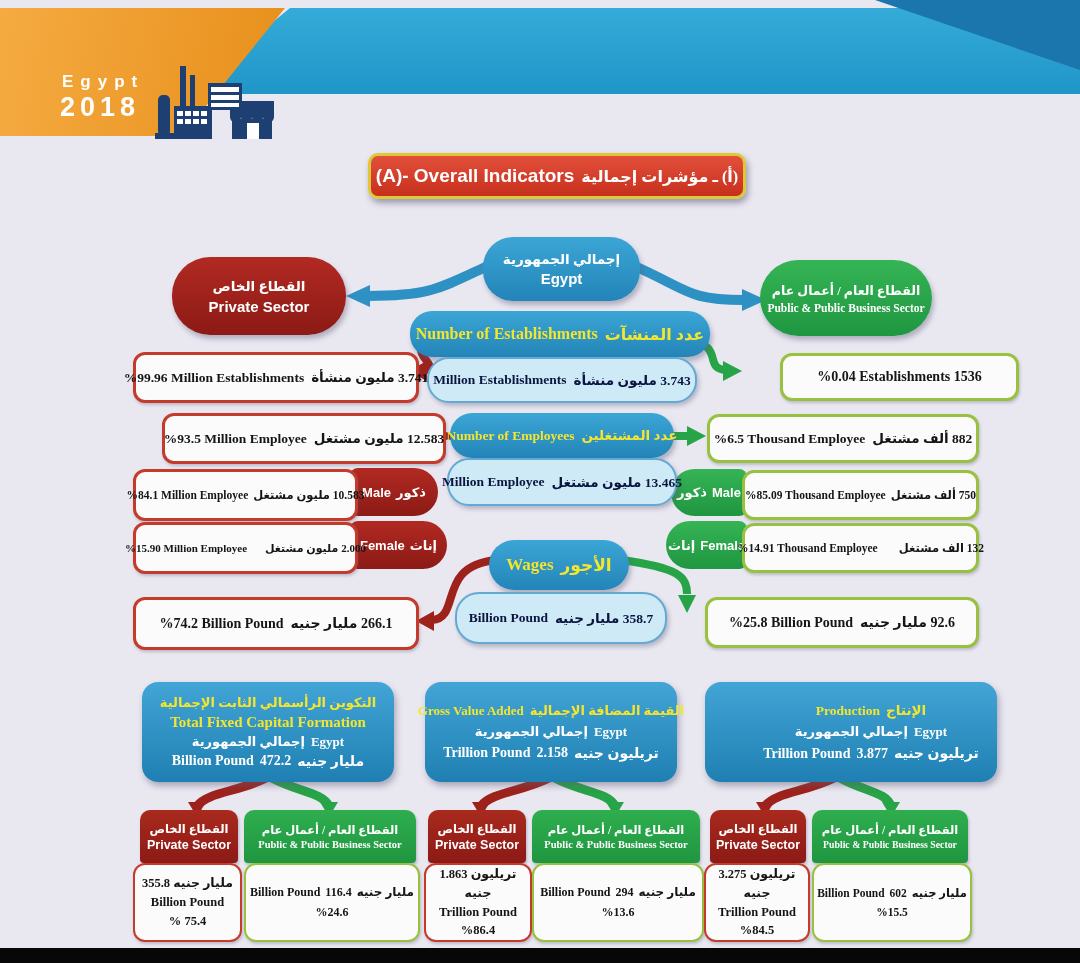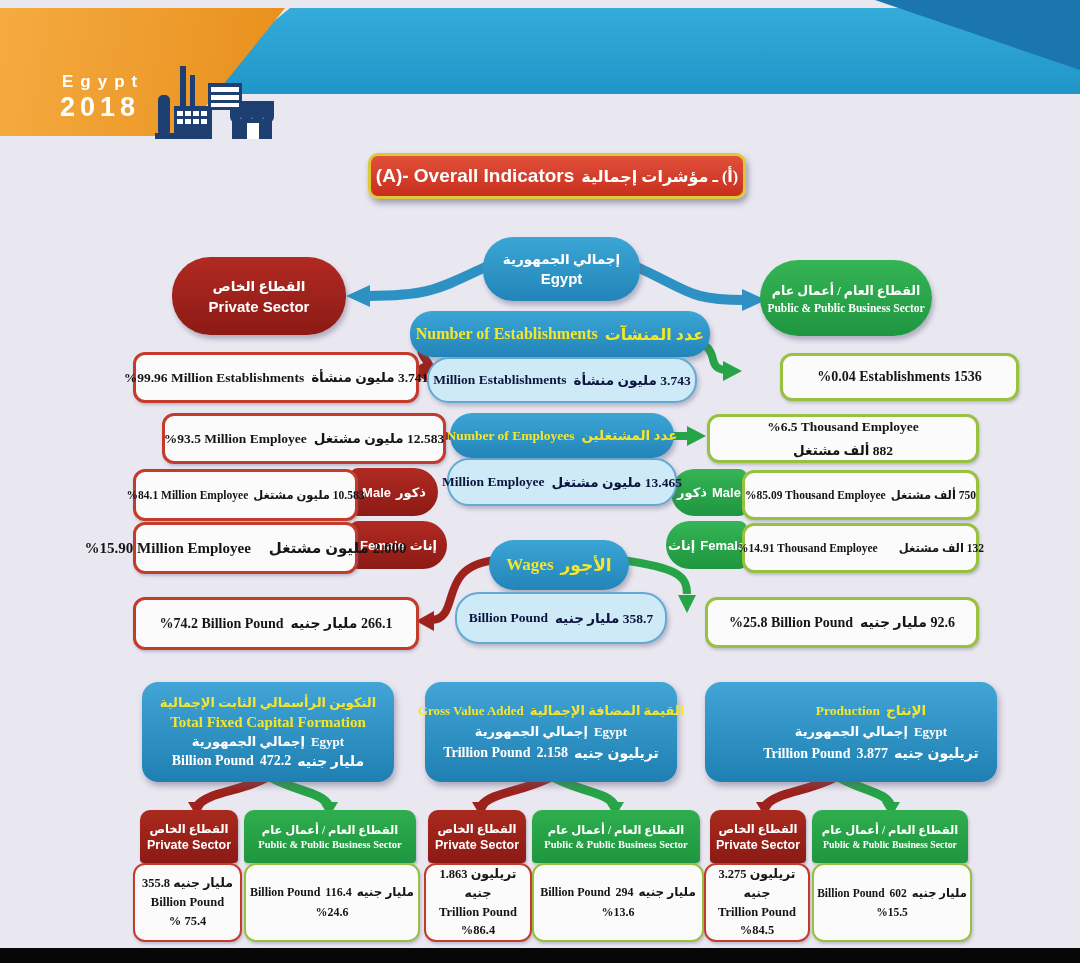--- a/index.html
+++ b/index.html
@@ -172,38 +172,38 @@
     <span dir="rtl">عدد المشتغلين</span>
   </div>
   <div class="abs subpill flexc z2" style="left:447px;top:458px;width:226px;height:44px;border-radius:22px;font-size:13.5px;">
     <span>Million Employee</span>
     <span dir="rtl">13.465 مليون مشتغل</span>
   </div>
   <div class="abs statbox rb flexc z2" style="left:133px;top:413px;width:278px;height:45px;font-size:13.5px;margin-left:29px;">
     <span>%93.5  Million Employee</span>
     <span dir="rtl">12.583 مليون مشتغل</span>
   </div>
-  <div class="abs statbox gb flexc z2" style="left:707px;top:414px;width:266px;height:43px;font-size:13.5px;flex-direction:column;">
+  <div class="abs statbox gb flexc z2" style="left:707px;top:414px;width:266px;height:43px;font-size:13.5px;">
     <span>%6.5  Thousand Employee</span>
     <span dir="rtl">882 ألف مشتغل</span>
   </div>
 
   <div class="abs mfpill mfpill-l red-node flexc" style="left:350px;top:468px;width:88px;height:48px;gap:5px;">
     <span>Male</span>
     <span dir="rtl">ذكور</span>
   </div>
   <div class="abs statbox rb flexc z2" style="left:133px;top:469px;width:219px;height:46px;font-size:11.5px;gap:5px;">
     <span>%84.1 Million Employee</span>
     <span dir="rtl">10.583 مليون مشتغل</span>
   </div>
   <div class="abs mfpill mfpill-l red-node flexc" style="left:350px;top:521px;width:97px;height:48px;gap:5px;">
     <span>Female</span>
     <span dir="rtl">إناث</span>
   </div>
-  <div class="abs statbox rb flexc z2" style="left:133px;top:522px;width:219px;height:46px;font-size:15px;gap:18px;">
+  <div class="abs statbox rb flexc z2" style="left:133px;top:522px;width:219px;height:46px;font-size:11px;gap:18px;">
     <span>%15.90 Million Employee</span>
     <span dir="rtl">2.000 مليون مشتغل</span>
   </div>
 
   <div class="abs mfpill mfpill-r green-node flexc" style="left:671px;top:469px;width:76px;height:47px;gap:5px;">
     <span dir="rtl">ذكور</span>
     <span>Male</span>
   </div>
   <div class="abs statbox gb flexc z2" style="left:742px;top:470px;width:231px;height:44px;font-size:11.5px;gap:5px;">
     <span>%85.09 Thousand Employee</span>

